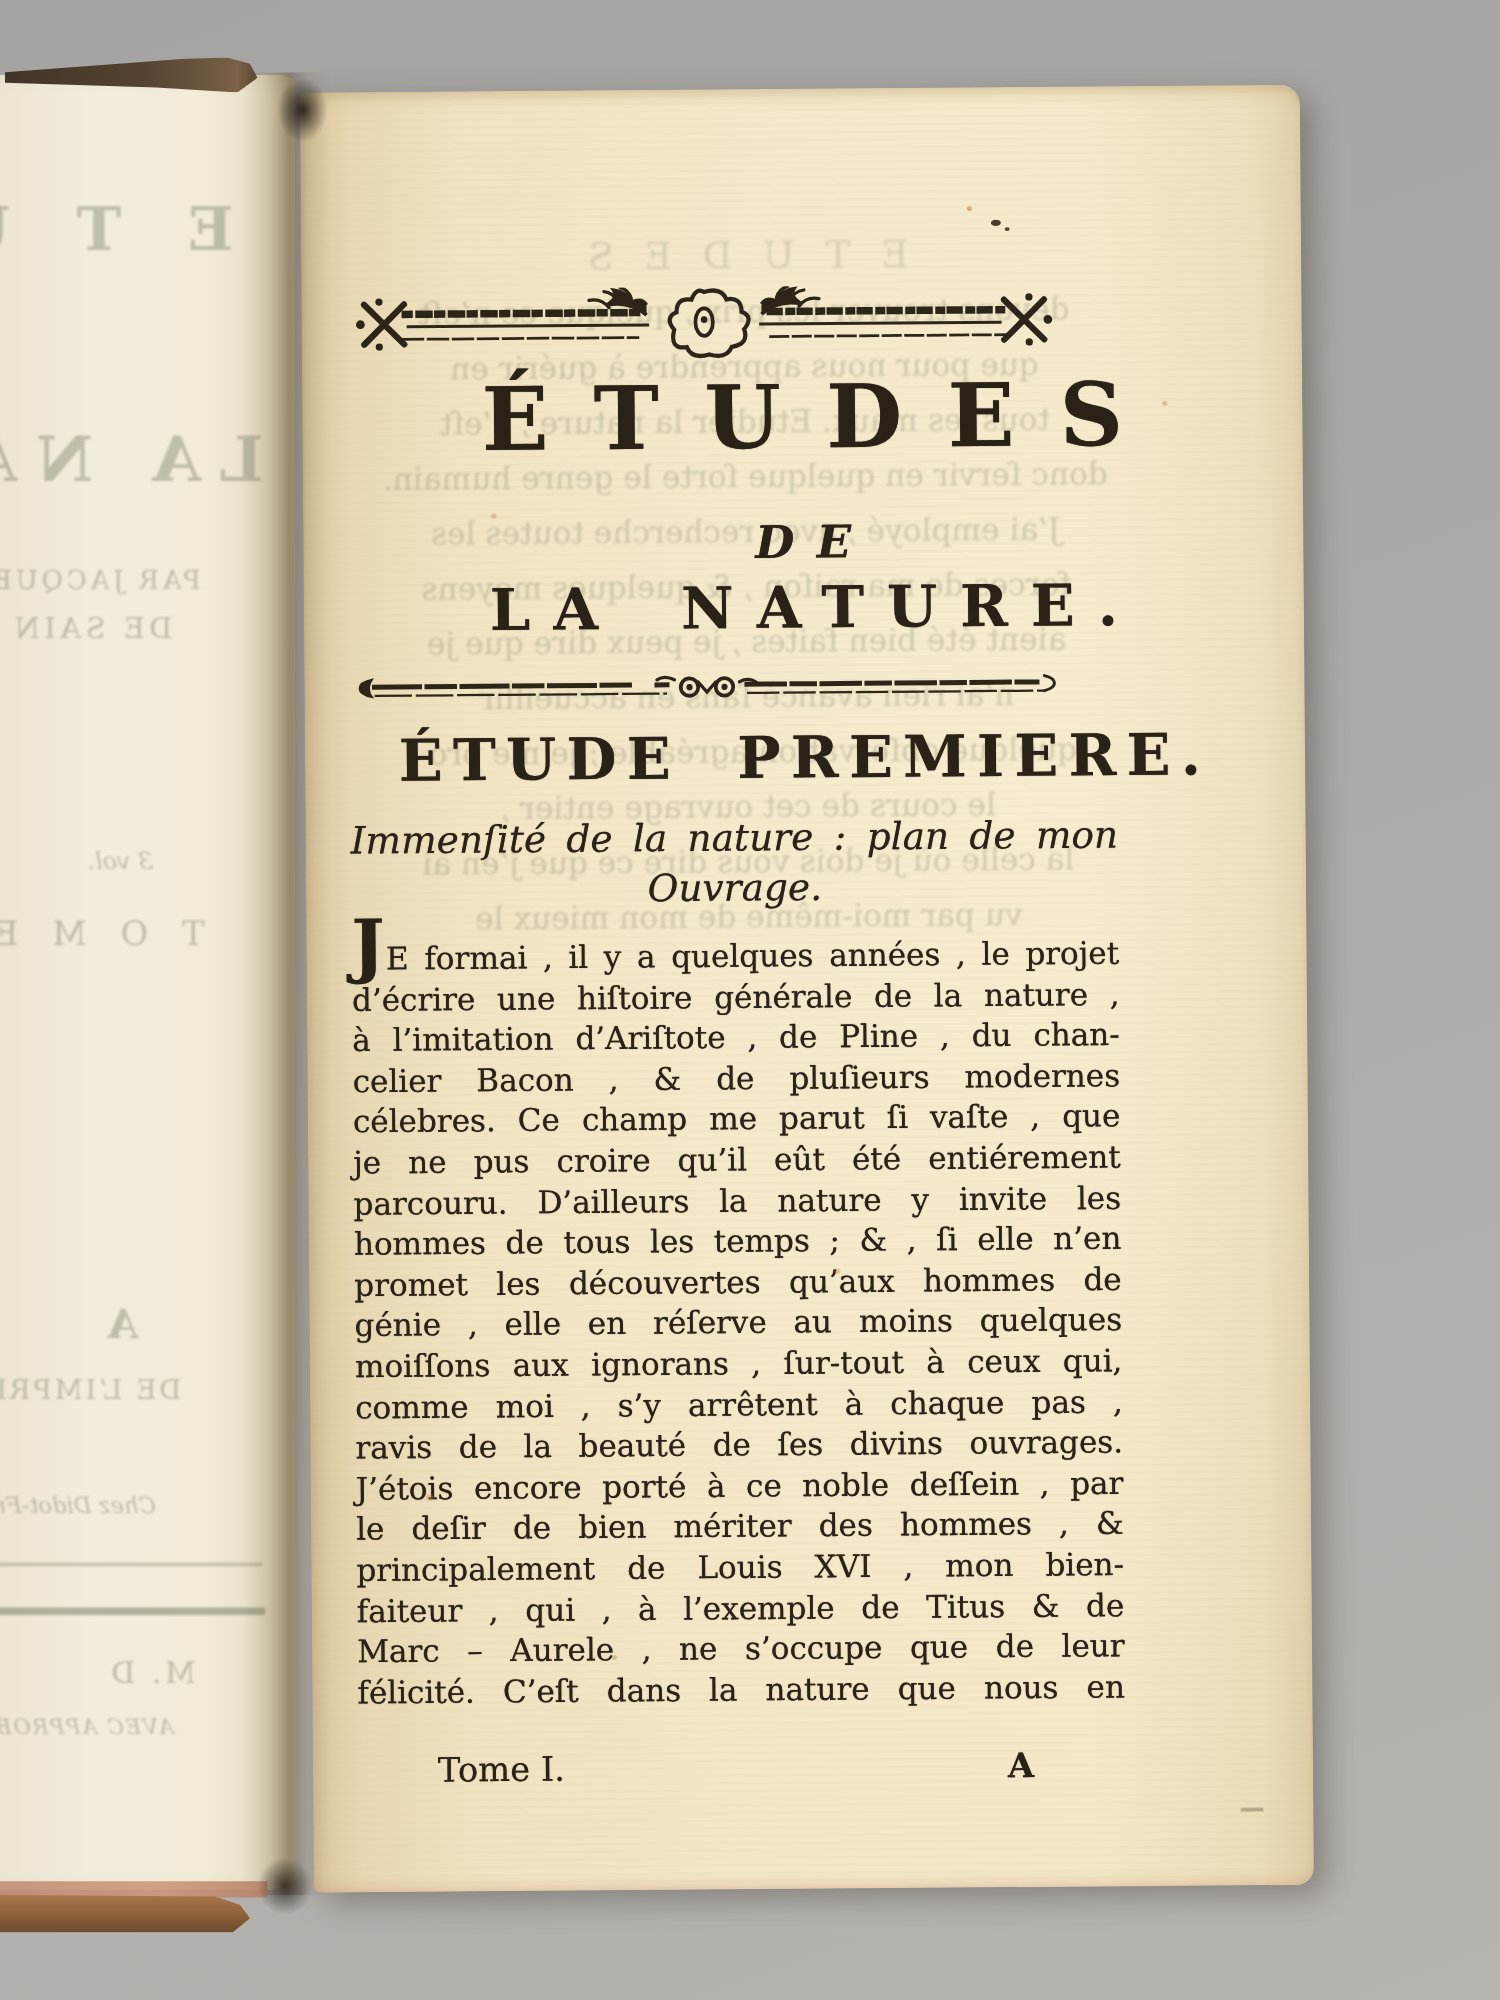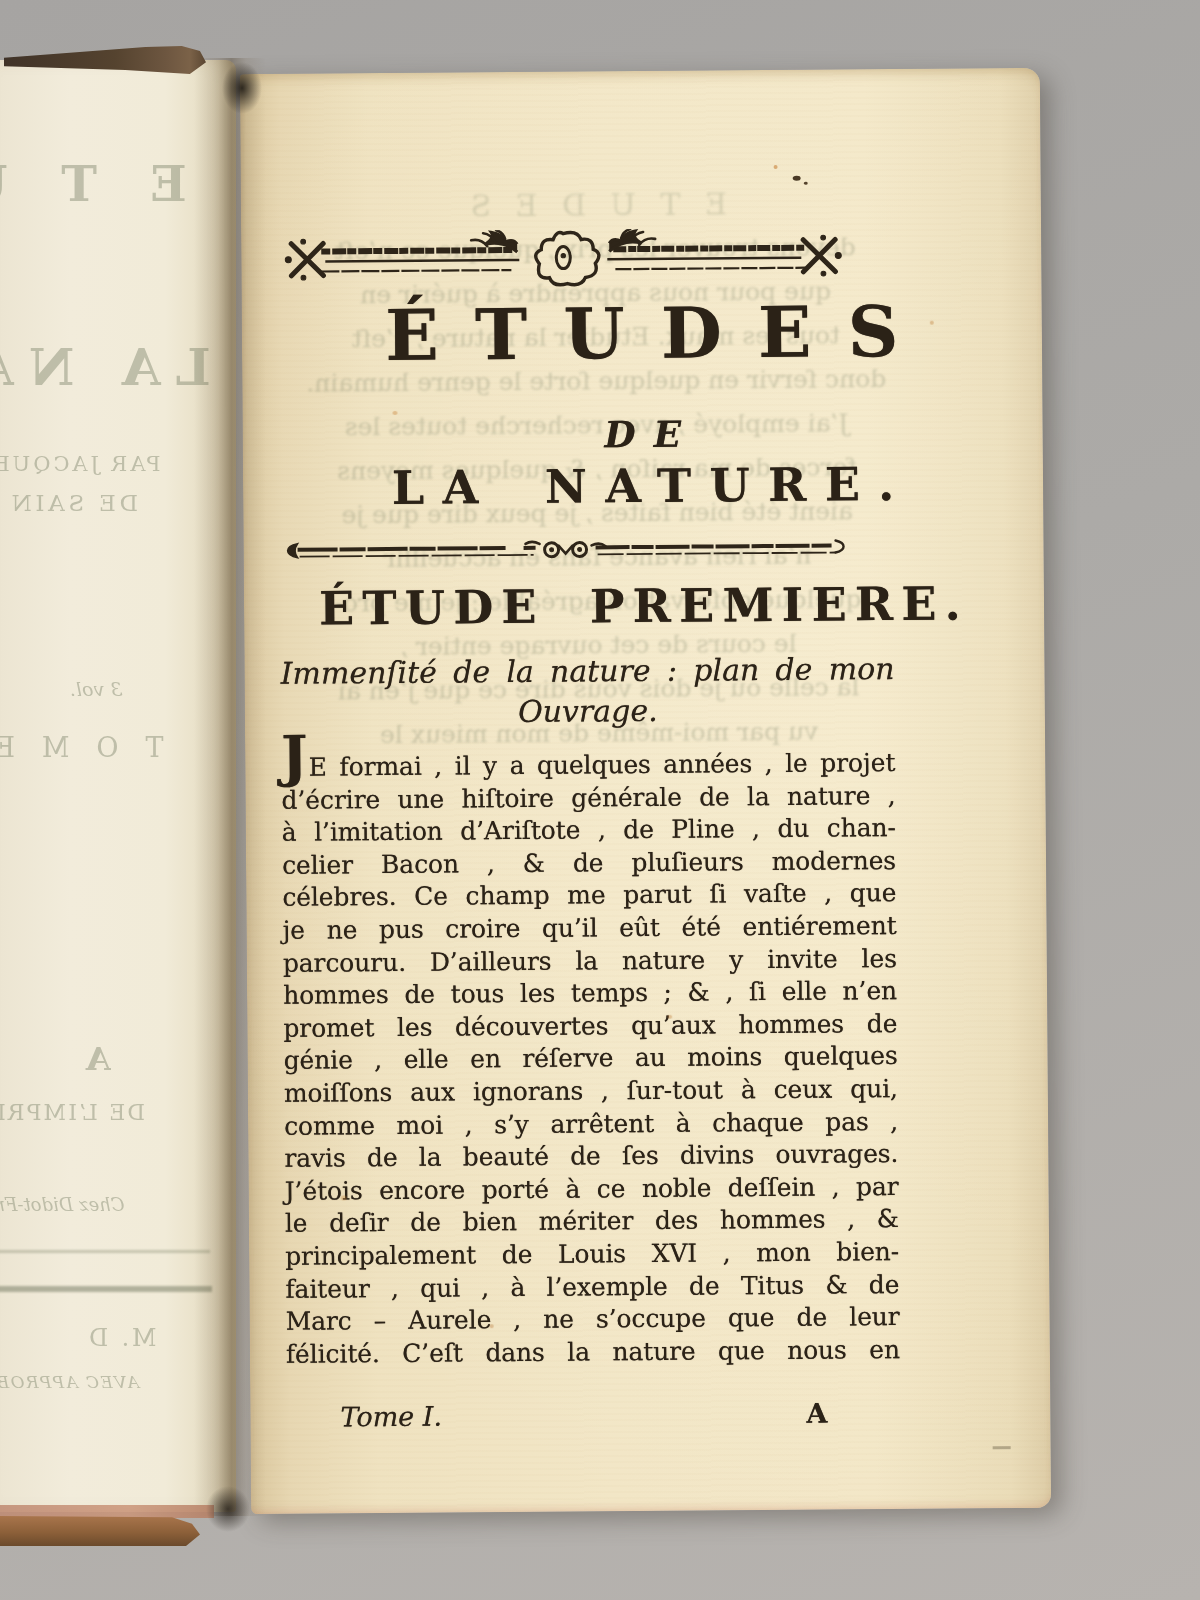--- a/index.html
+++ b/index.html
@@ -94,21 +94,21 @@
   .sub2{position:absolute;left:36px;top:622px;width:614px;text-align:center;z-index:1;
       font-size:30px;font-style:italic;}
   
   .body{position:absolute;left:36px;top:678px;width:614px;z-index:1;
       font-size:25px;line-height:32.6px;letter-spacing:-.1px;}
   .bl{text-align:justify;text-align-last:justify;height:32.6px;}
   .body-lines{display:block;}
   .dropcap{font-size:56px;line-height:0;font-weight:bold;letter-spacing:1px;}
   .footer{position:absolute;left:36px;top:1328px;width:614px;height:40px;z-index:1;
       font-size:27px;}
-  .tome{position:absolute;left:54px;font-style:italic;}
+  .tome{position:absolute;left:64px;}
   .sig{position:absolute;left:520px;font-weight:bold;}
   .sig-dash{position:absolute;left:742px;top:1378px;width:18px;height:3px;z-index:1;
       background:rgba(95,85,62,.4);filter:blur(.4px);}
   
   .spot{position:absolute;border-radius:50%;z-index:2;}
   .s1{left:552px;top:106px;width:8px;height:5px;background:#4a3a26;}
   .s2{left:563px;top:112px;width:4px;height:3px;background:#54422c;}
   .s3{left:533px;top:95px;width:4px;height:4px;background:rgba(195,120,45,.55);}
   .s4{left:150px;top:338px;width:5px;height:4px;background:rgba(200,130,55,.4);filter:blur(.5px);}
   .s5{left:688px;top:252px;width:4px;height:4px;background:rgba(190,125,55,.4);filter:blur(.5px);}

